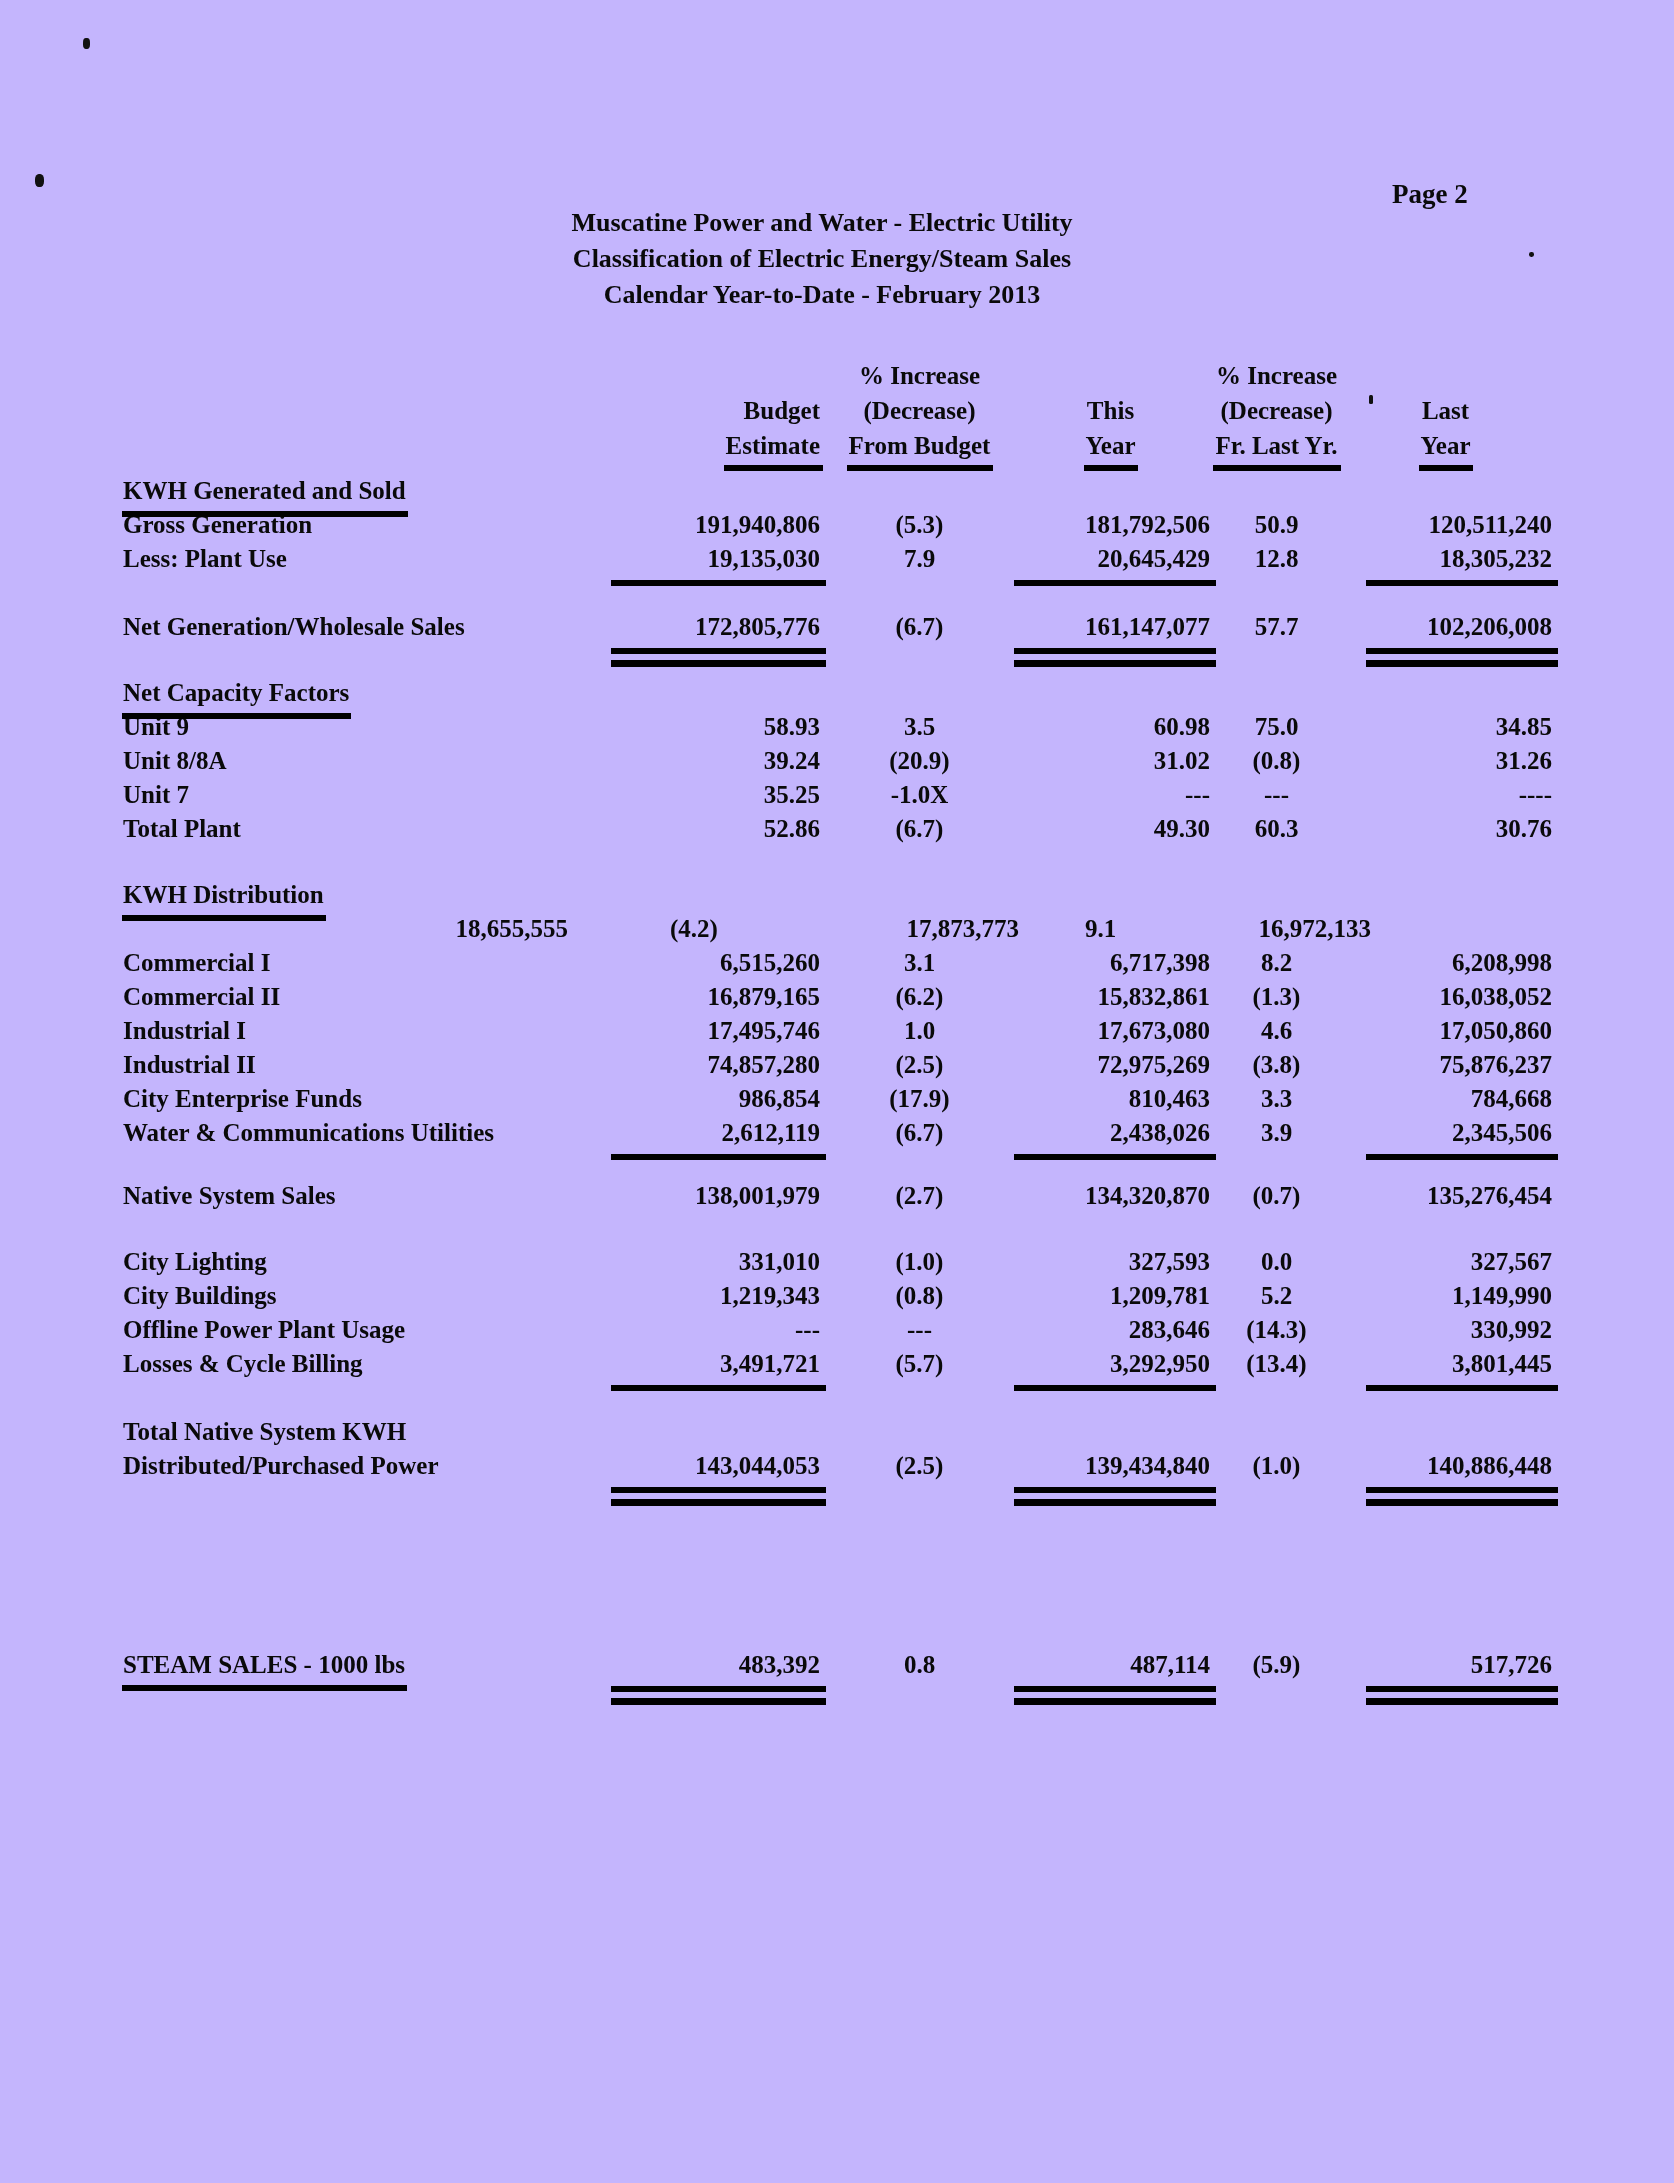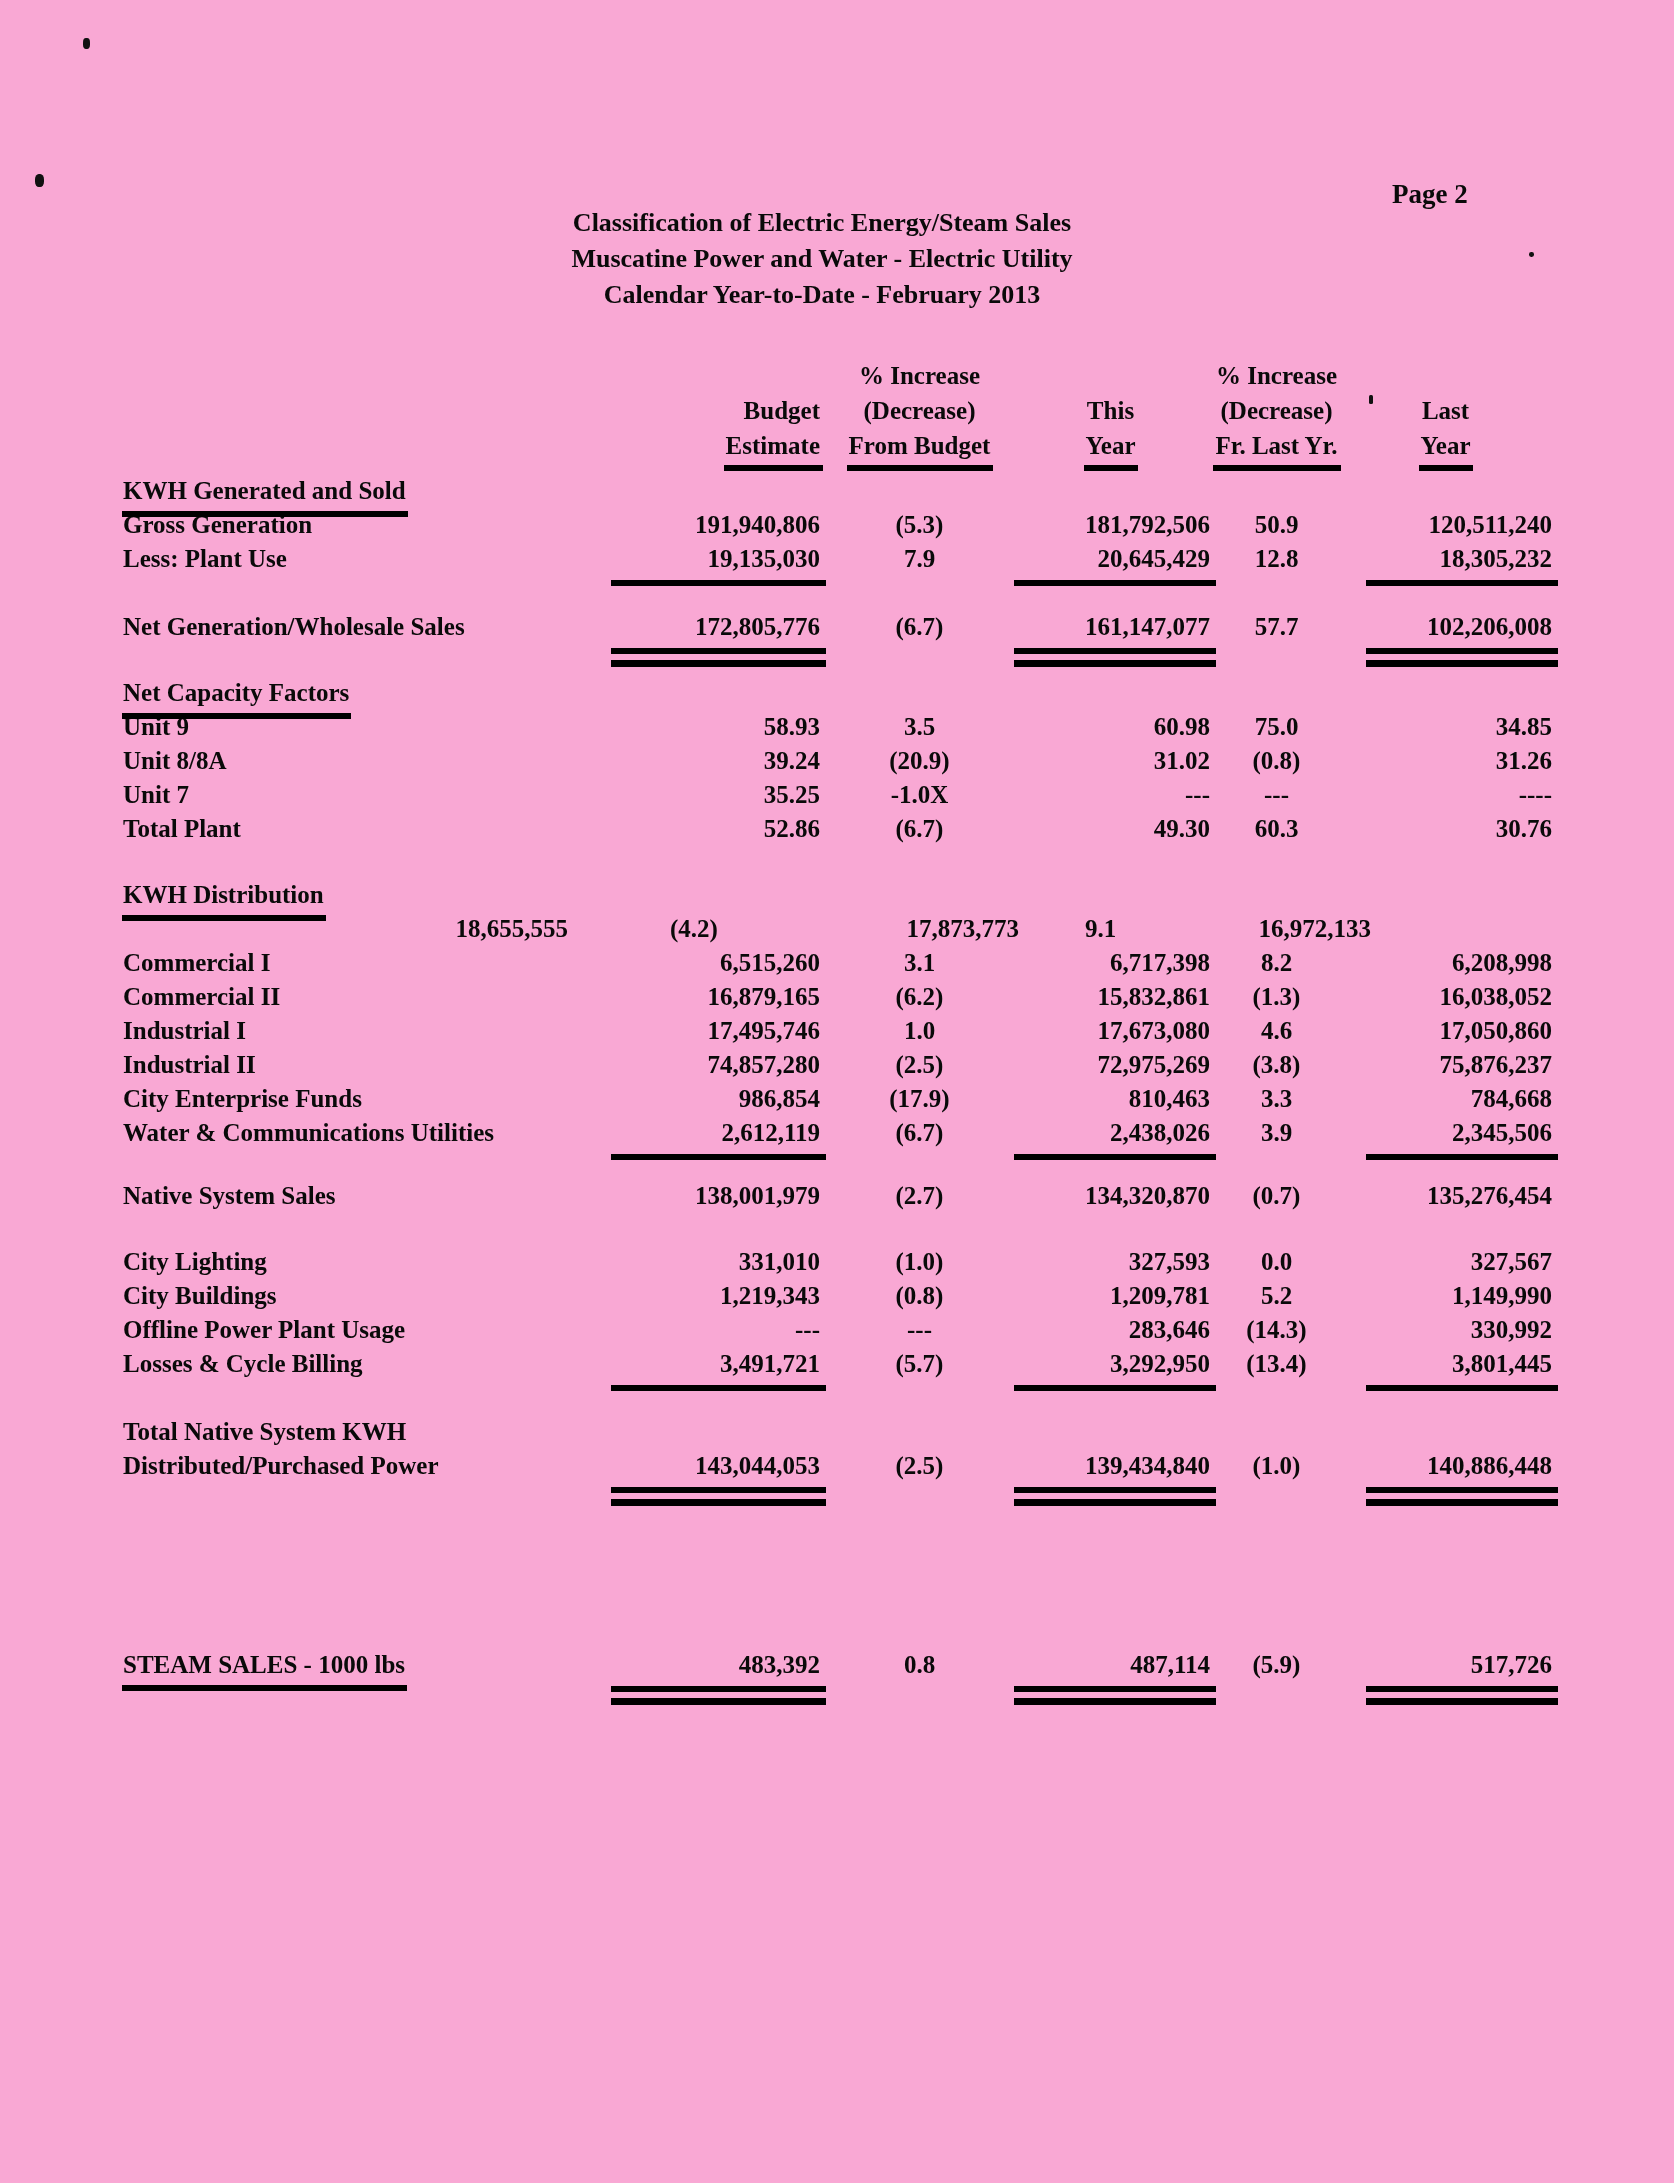--- a/index.html
+++ b/index.html
@@ -1,19 +1,19 @@
 <!DOCTYPE html>
 <html style="font-size:8px"><head>
 <meta charset="utf-8">
 <style>
   html,body{margin:0;padding:0;background:#e8e8e8;}
   .page{
     position:relative;
     width:1674px;height:2183px;
-    background:#f9a8d4;
+    background:#c4b5fd;
     font-family:"Liberation Serif","DejaVu Serif",serif;
     font-weight:700;
     color:#0a0a0a;
     overflow:hidden;
   }
   .page-number{
     position:absolute;top:179px;left:1392px;
     font-size:27px;letter-spacing:0px;
   }
   .title-block{
@@ -86,22 +86,22 @@
 <div class="page">
 
   <div class="dot dot-a"></div>
   <div class="dot dot-b"></div>
   <div class="dot dot-c"></div>
   <div class="dot dot-d"></div>
 
   <div class="page-number">Page 2</div>
 
   <div class="title-block">
+    <div>Muscatine Power and Water - Electric Utility</div>
     <div>Classification of Electric Energy/Steam Sales</div>
-    <div>Muscatine Power and Water - Electric Utility</div>
     <div>Calendar Year-to-Date - February 2013</div>
   </div>
 
   <div class="report-table">
 
     <div class="hd">
       <div class="trow">
         <div class="cell c-label"></div>
         <div class="cell c-budget"></div>
         <div class="cell c-pctb">% Increase</div>

